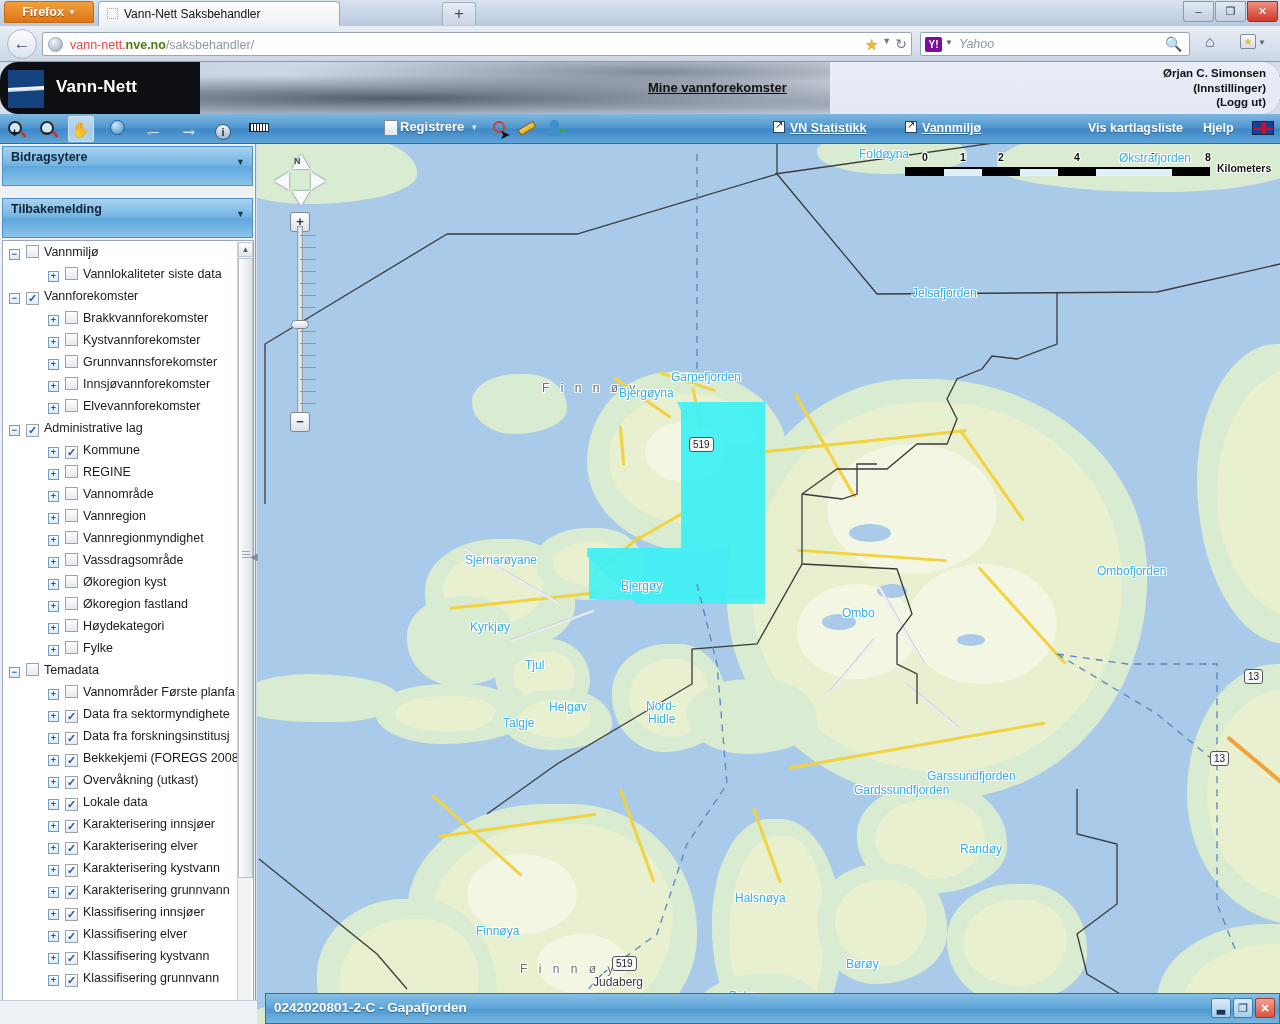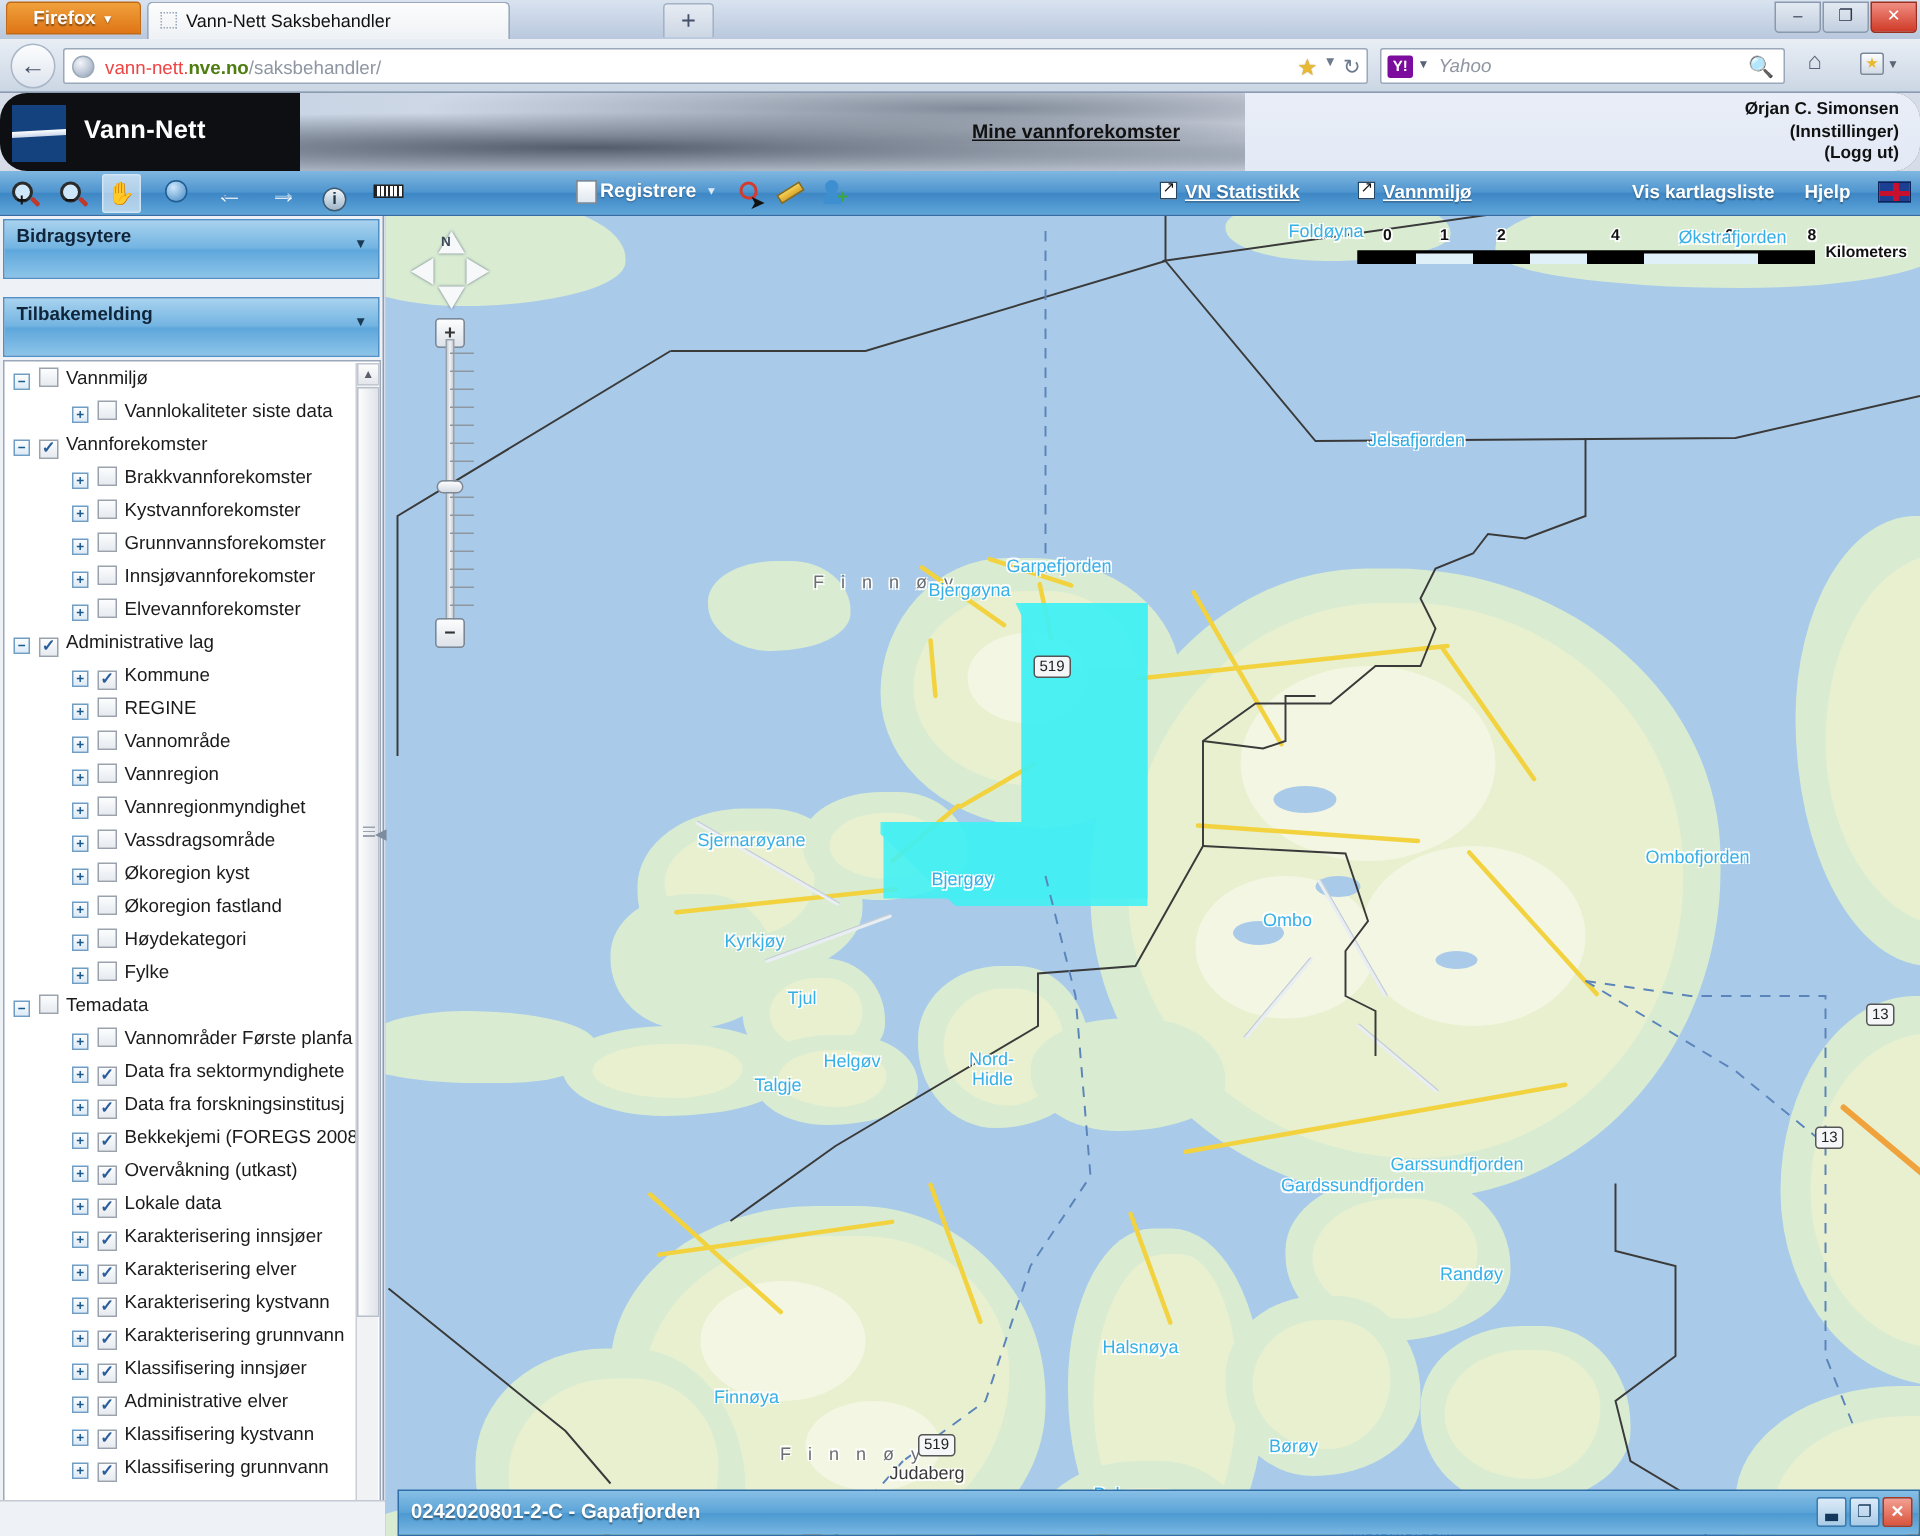--- a/index.html
+++ b/index.html
@@ -401,21 +401,21 @@
         <div class="tree-row lvl1"><span class="toggle">+</span><span class="chk">✓</span><span>Data fra sektormyndighete</span></div>
         <div class="tree-row lvl1"><span class="toggle">+</span><span class="chk">✓</span><span>Data fra forskningsinstitusj</span></div>
         <div class="tree-row lvl1"><span class="toggle">+</span><span class="chk">✓</span><span>Bekkekjemi (FOREGS 2008</span></div>
         <div class="tree-row lvl1"><span class="toggle">+</span><span class="chk">✓</span><span>Overvåkning (utkast)</span></div>
         <div class="tree-row lvl1"><span class="toggle">+</span><span class="chk">✓</span><span>Lokale data</span></div>
         <div class="tree-row lvl1"><span class="toggle">+</span><span class="chk">✓</span><span>Karakterisering innsjøer</span></div>
         <div class="tree-row lvl1"><span class="toggle">+</span><span class="chk">✓</span><span>Karakterisering elver</span></div>
         <div class="tree-row lvl1"><span class="toggle">+</span><span class="chk">✓</span><span>Karakterisering kystvann</span></div>
         <div class="tree-row lvl1"><span class="toggle">+</span><span class="chk">✓</span><span>Karakterisering grunnvann</span></div>
         <div class="tree-row lvl1"><span class="toggle">+</span><span class="chk">✓</span><span>Klassifisering innsjøer</span></div>
-        <div class="tree-row lvl1"><span class="toggle">+</span><span class="chk">✓</span><span>Administrative elver</span></div>
+        <div class="tree-row lvl1"><span class="toggle">+</span><span class="chk">✓</span><span>Klassifisering elver</span></div>
         <div class="tree-row lvl1"><span class="toggle">+</span><span class="chk">✓</span><span>Klassifisering kystvann</span></div>
         <div class="tree-row lvl1"><span class="toggle">+</span><span class="chk">✓</span><span>Klassifisering grunnvann</span></div>
       </div>
 
     <div id="tree-vscroll">
       <div class="sb-arrow" style="top:0;">▲</div>
       <div id="tree-vthumb">
           <span class="grip"></span>
         </div>
 
@@ -603,21 +603,21 @@
       <div class="maplabel" style="left: 602px; top: 3px;">Foldøyna</div>
       <div class="maplabel" style="left: 862px; top: 7px;">Økstrafjorden</div>
       <div class="maplabel" style="left: 655px; top: 142px;">Jelsafjorden</div>
       <div class="maplabel" style="left: 414px; top: 226px;">Garpefjorden</div>
       <div class="maplabel gray" style="left: 285px; top: 237px;">F i n n ø y</div>
       <div class="maplabel" style="left: 362px; top: 242px;">Bjergøyna</div>
       <div class="maplabel" style="left: 208px; top: 409px;">Sjernarøyane</div>
       <div class="maplabel" style="left: 364px; top: 435px;">Bjergøy</div>
       <div class="maplabel" style="left: 840px; top: 420px; text-align: center;">Ombofjorden</div>
       <div class="maplabel" style="left: 585px; top: 462px;">Ombo</div>
-      <div class="maplabel" style="left: 226px; top: 476px;">Kyrkjøy</div>
+      <div class="maplabel" style="left: 213px; top: 476px;">Kyrkjøy</div>
       <div class="maplabel" style="left: 268px; top: 514px;">Tjul</div>
       <div class="maplabel" style="left: 292px; top: 556px;">Helgøv</div>
       <div class="maplabel" style="left: 389px; top: 555px;">Nord-</div>
       <div class="maplabel" style="left: 391px; top: 568px;">Hidle</div>
       <div class="maplabel" style="left: 246px; top: 572px;">Talgje</div>
       <div class="maplabel" style="left: 670px; top: 625px;">Garssundfjorden</div>
       <div class="maplabel" style="left: 597px; top: 639px;">Gardssundfjorden</div>
       <div class="maplabel" style="left: 703px; top: 698px;">Randøy</div>
       <div class="maplabel" style="left: 478px; top: 747px;">Halsnøya</div>
       <div class="maplabel" style="left: 589px; top: 813px;">Børøy</div>

